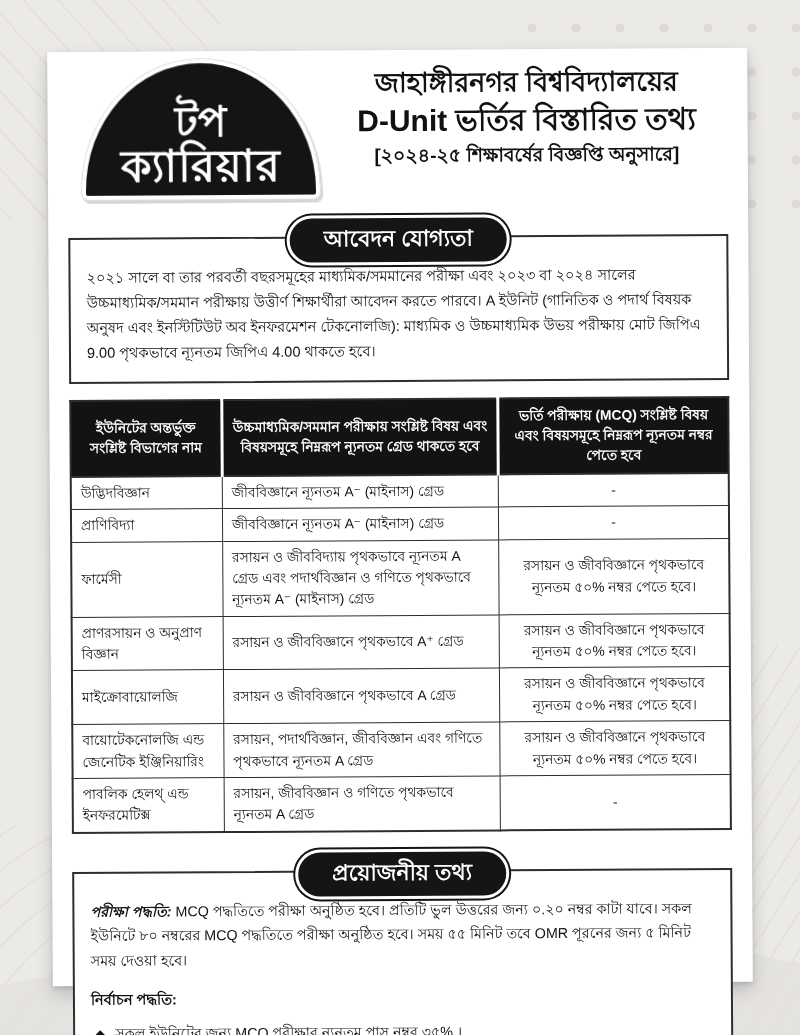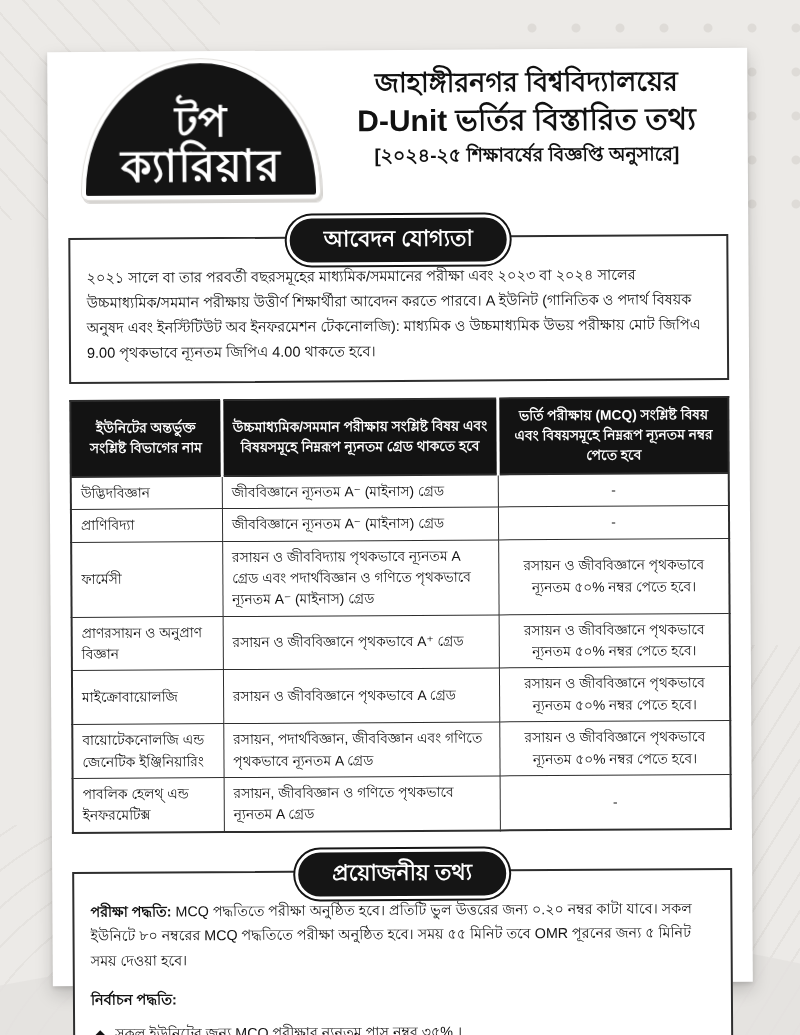--- a/index.html
+++ b/index.html
@@ -89,21 +89,21 @@
   table.req td{
     border:1.6px solid #2e2e2e;padding:5px 9px;line-height:1.55;
     vertical-align:middle;background:#fff;
   }
   td.c-dept{width:23%;}
   td.c-hsc{width:42%;}
   td.c-mcq{width:35%;text-align:center;}
   
   .info-box{padding:24px 14px 12px 14px;}
   .para{font-size:14.3px;line-height:1.72;margin:2px 2px 0 2px;}
-  .para b{font-weight:bold;}
+  .para b{font-weight:bold;font-style:italic;}
   .sel-label{font-weight:bold;font-size:14.5px;margin:16px 2px 4px 2px;}
   .bullet{display:flex;gap:10px;margin:10px 2px 20px 6px;font-size:14.3px;line-height:1.66;}
   .diamond{flex:0 0 auto;font-size:13px;line-height:1.9;color:#111;}
 </style>
 </head>
 <body>
 
 <div class="bg-lines-tl"></div>
 <div class="bg-dots"></div>
 <div class="bg-arcs-bl"></div>

